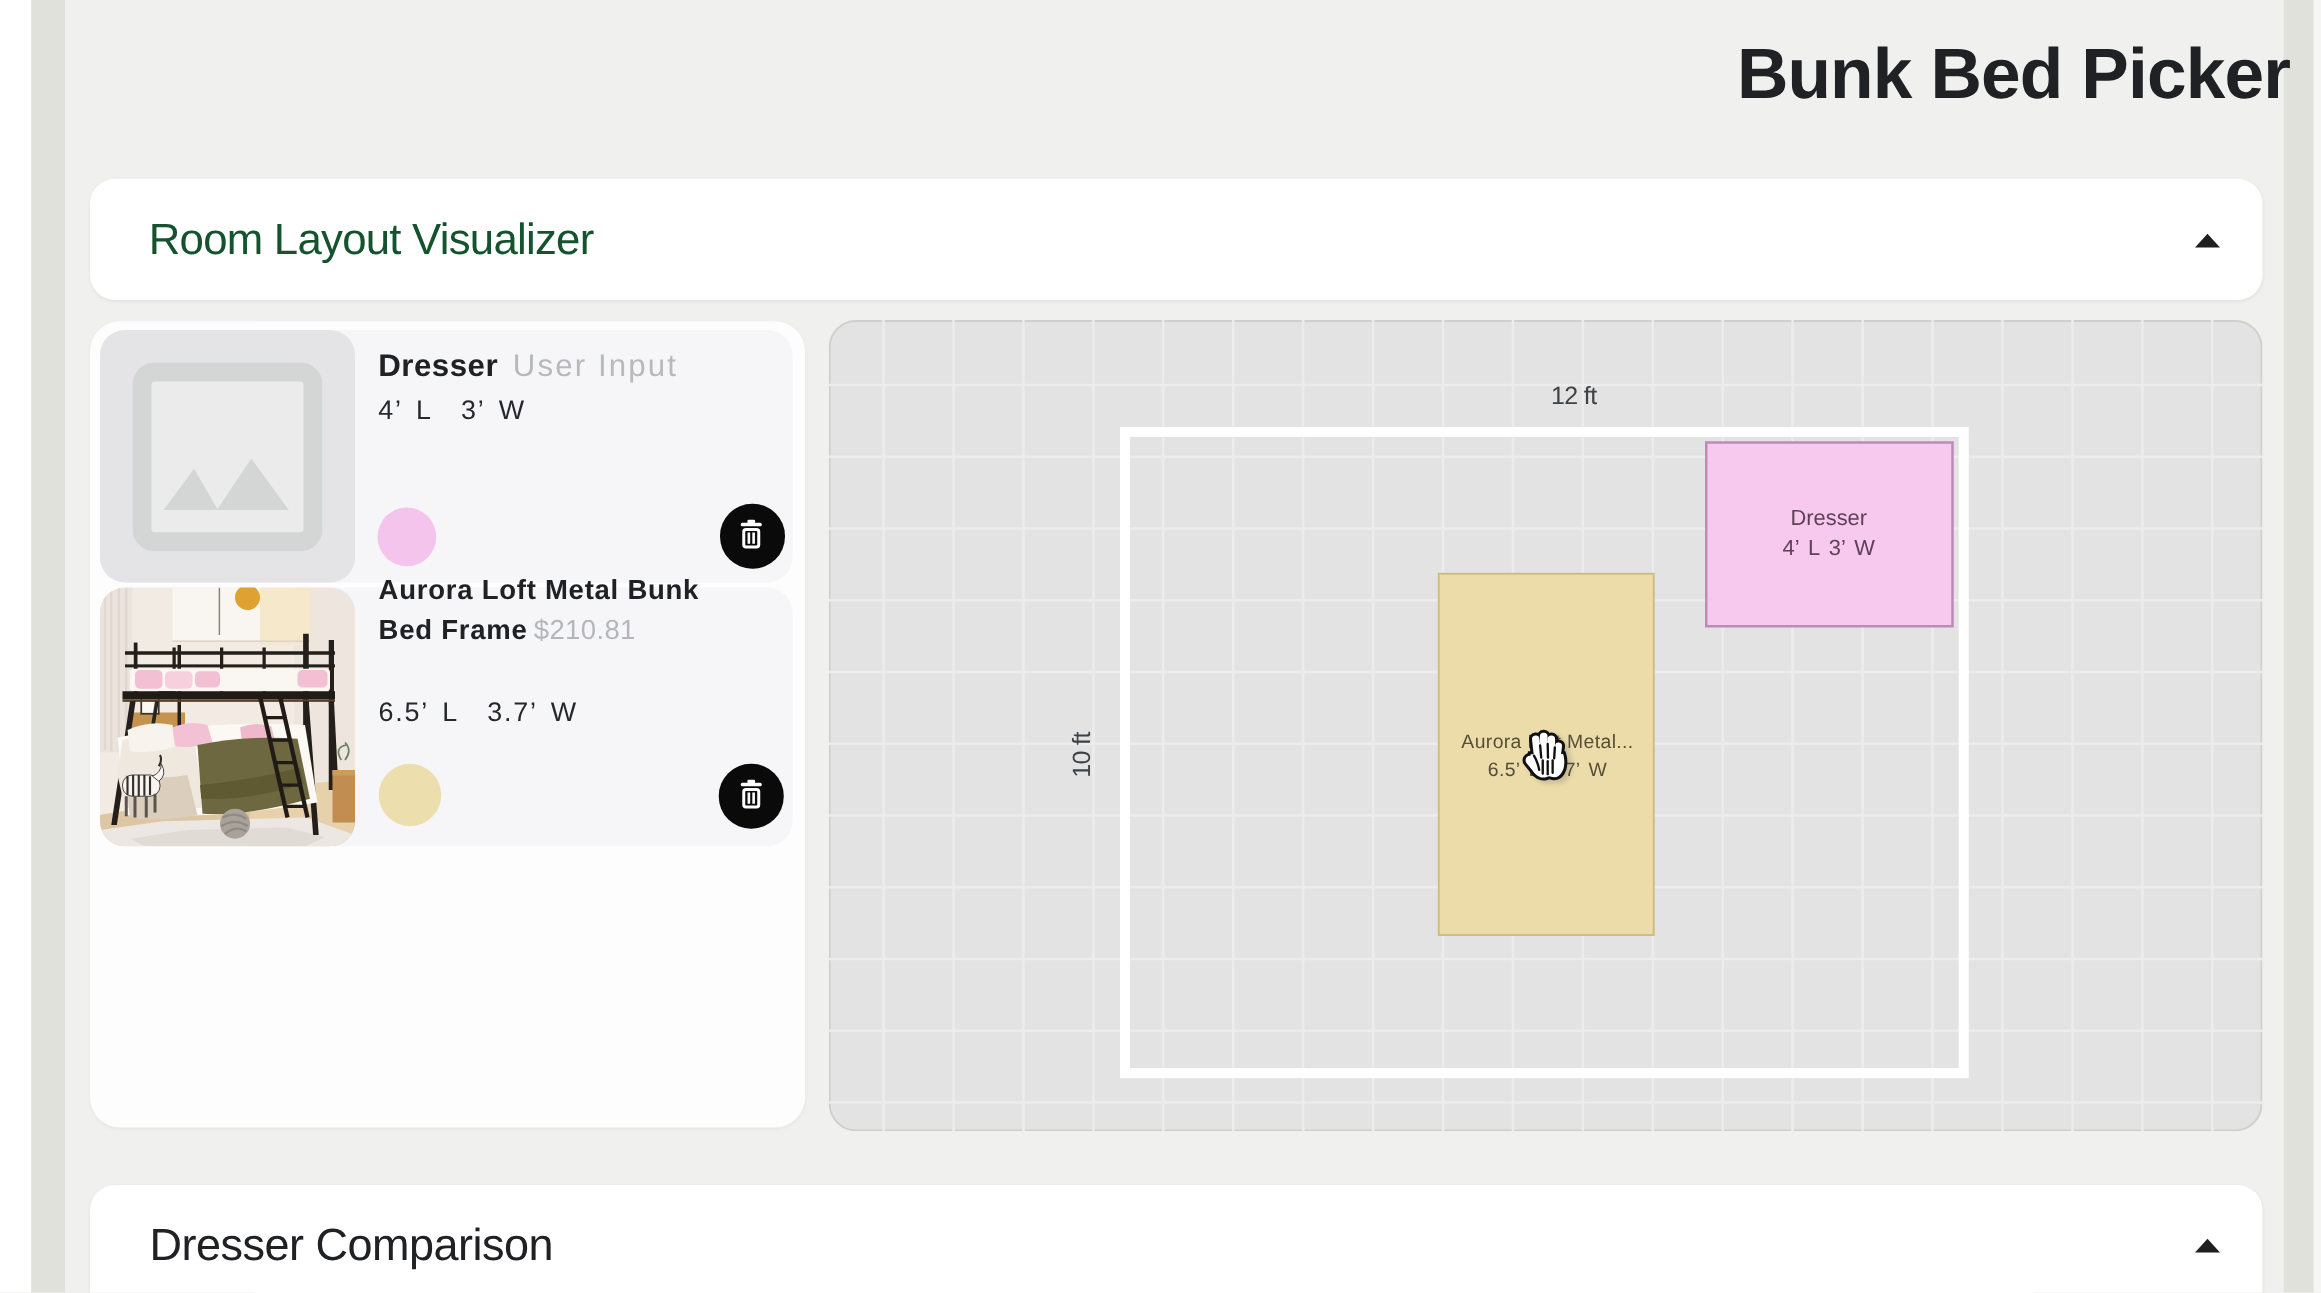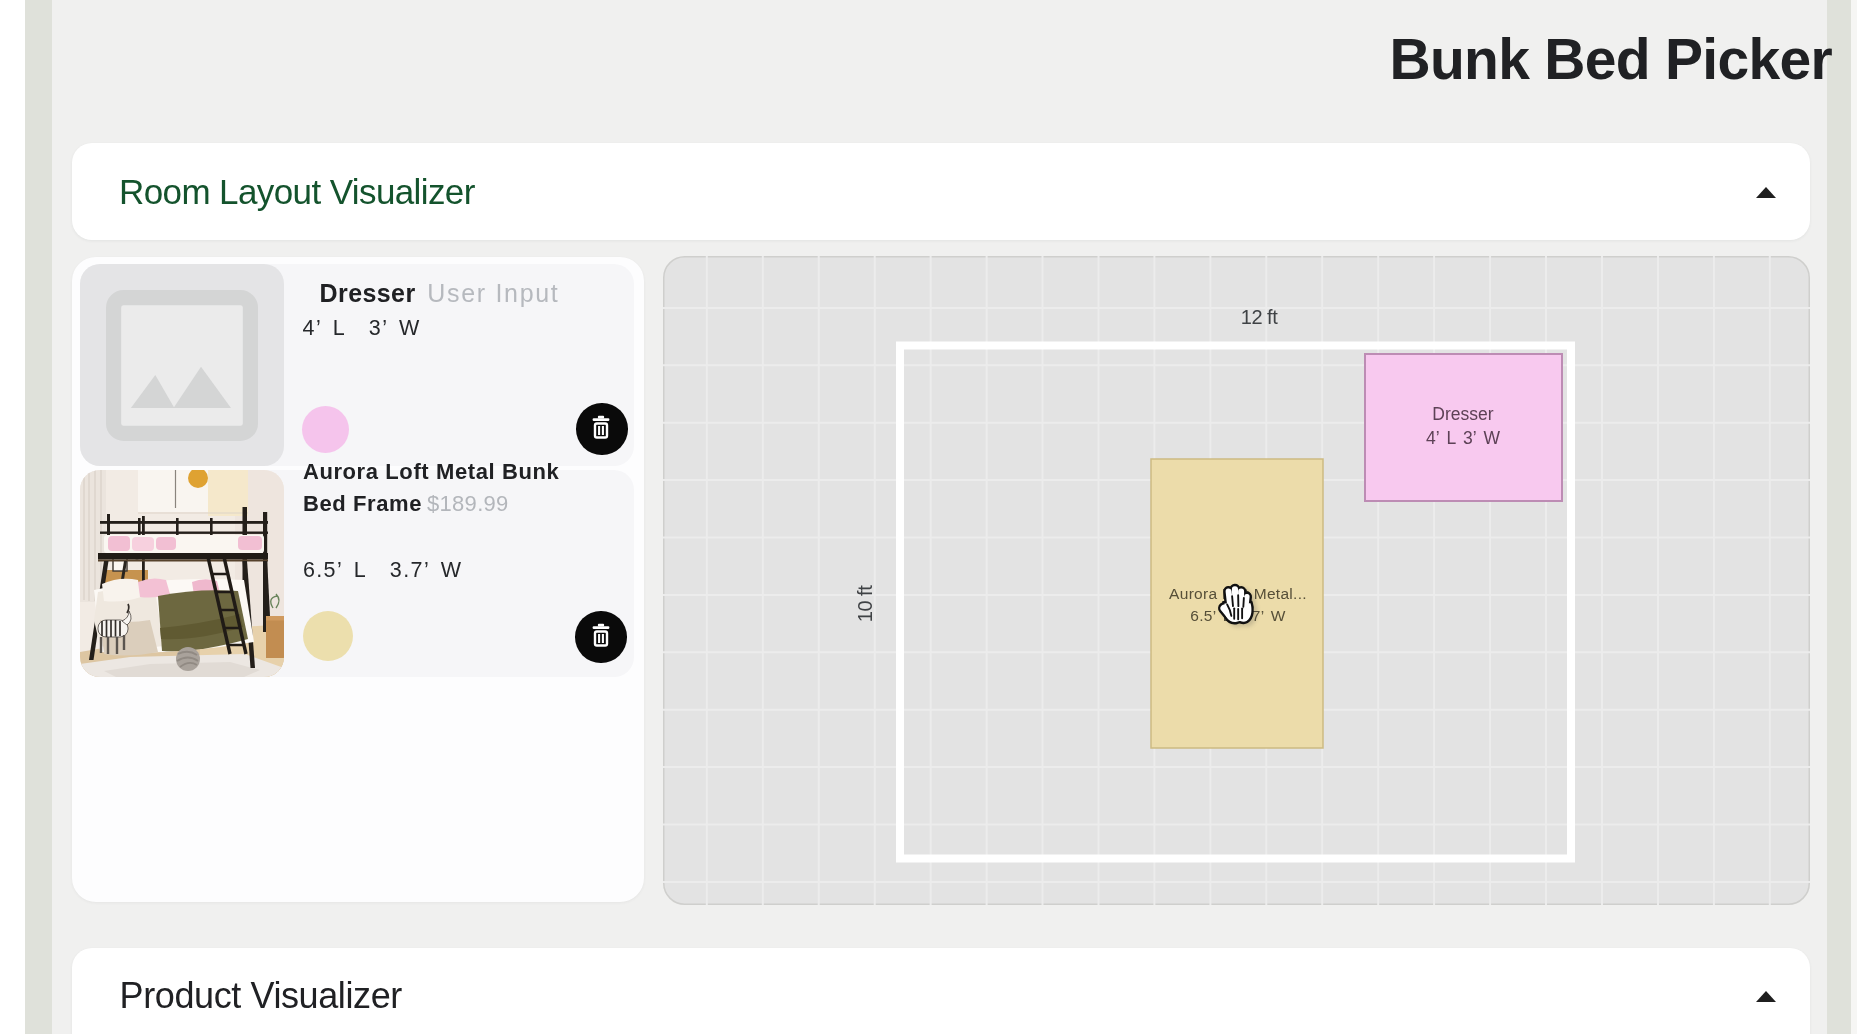--- a/index.html
+++ b/index.html
@@ -35,21 +35,21 @@
 <div class="abs" style="left:80px;top:264px;width:554px;height:202px;background:#f6f6f8;border-radius:20px;"></div>
 
 <div class="abs" style="left:80px;top:264px;width:204px;height:202px;background:#e4e4e6;border-radius:20px;"></div>
 
 <svg class="abs" style="left:105.8px;top:289.9px;" width="152" height="151" viewBox="0 0 152 151">
   <rect x="7.6" y="7.6" width="136.8" height="135.8" rx="10" fill="#ebebeb" stroke="#d4d5d5" stroke-width="15.2"></rect>
   <polygon points="24.9,118 49.3,85 68.4,118" fill="#d4d5d5"></polygon>
   <polygon points="67.5,118 95,76.8 125,118" fill="#d4d5d5"></polygon>
 </svg>
 
-<div class="txt" style="left:302.6px;top:281.3px;font-size:25px;margin-left:17px;"><b style="letter-spacing:0.4px;color:#202124;">Dresser</b><span style="color:#b6b9be;letter-spacing:1.7px;padding-left:3px;">&nbsp;User Input</span></div>
+<div class="txt" style="left:302.6px;top:281.3px;font-size:25px;"><b style="letter-spacing:0.4px;color:#202124;">Dresser</b><span style="color:#b6b9be;letter-spacing:1.7px;padding-left:3px;">&nbsp;User Input</span></div>
 
 <div class="txt" style="left:302.6px;top:318.2px;font-size:21.5px;letter-spacing:1.4px;word-spacing:4px;color:#26282b;">4’ L&nbsp; 3’ W</div>
 
 <div class="abs" style="left:302px;top:406px;width:47px;height:47px;border-radius:50%;background:#f5c4ec;"></div>
 
 <div class="abs" style="left:576px;top:403px;width:51.5px;height:51.5px;border-radius:50%;background:#0a0a0a;"></div>
 <svg class="abs" style="left:589.4px;top:415px;" width="24" height="26" viewBox="0 0 24 26">
   <rect x="8.9" y="0.8" width="6.2" height="2.8" rx="1" fill="#fff"></rect>
   <rect x="3.6" y="3.2" width="16.8" height="2.7" rx="1.2" fill="#fff"></rect>
   <rect x="6" y="8.5" width="12" height="14" rx="1.8" fill="none" stroke="#fff" stroke-width="2.4"></rect>
@@ -126,21 +126,21 @@
     <rect x="18" y="150" width="30" height="17" rx="8" fill="#f7f4f0" stroke="#4a443f" stroke-width="0.8"></rect>
     <path d="M42,151 q7,-3 7,-10 q5,9 -2,14 Z" fill="#f7f4f0" stroke="#4a443f" stroke-width="0.8"></path>
     <path d="M22,151 v15 M26.5,150 v17 M31,150 v17 M35.5,150 v16.5 M40,151 v15" stroke="#332e2a" stroke-width="1.7"></path>
     <path d="M21,167 v16 M28,167 v17 M37,167 v17 M44,165 v15" stroke="#5b554f" stroke-width="2.4"></path>
     <path d="M47,143 q3,-5 1,-9" stroke="#332e2a" stroke-width="1.7" fill="none"></path>
   </g>
   <circle cx="108" cy="189" r="12" fill="#a9a29b"></circle>
   <path d="M98,184 q10,-5 19,1 M97,191 q11,-7 21,0 M100,197 q9,-7 17,-2" stroke="#918a83" stroke-width="1.8" fill="none"></path>
 </svg>
 
-<div class="txt" style="left:302.9px;top:456px;font-size:22px;line-height:32.2px;font-weight:bold;letter-spacing:0.6px;color:#202124;">Aurora Loft Metal Bunk<br>Bed Frame<span style="font-weight:normal;color:#b3b6bb;letter-spacing:0.3px;margin-left:5px;">$189.99</span></div>
+<div class="txt" style="left:302.9px;top:456px;font-size:22px;line-height:32.2px;font-weight:bold;letter-spacing:0.6px;color:#202124;">Aurora Loft Metal Bunk<br>Bed Frame<span style="font-weight:normal;color:#b3b6bb;letter-spacing:0.3px;margin-left:5px;">$210.81</span></div>
 
 <div class="txt" style="left:302.9px;top:560.2px;font-size:21.5px;letter-spacing:1.4px;word-spacing:4px;color:#26282b;">6.5’ L&nbsp; 3.7’ W</div>
 
 <div class="abs" style="left:302.6px;top:610.7px;width:50px;height:50px;border-radius:50%;background:#ecdfad;"></div>
 
 <div class="abs" style="left:575.2px;top:611px;width:51.5px;height:51.5px;border-radius:50%;background:#0a0a0a;"></div>
 <svg class="abs" style="left:588.6px;top:623px;" width="24" height="26" viewBox="0 0 24 26">
   <rect x="8.9" y="0.8" width="6.2" height="2.8" rx="1" fill="#fff"></rect>
   <rect x="3.6" y="3.2" width="16.8" height="2.7" rx="1.2" fill="#fff"></rect>
   <rect x="6" y="8.5" width="12" height="14" rx="1.8" fill="none" stroke="#fff" stroke-width="2.4"></rect>
@@ -256,17 +256,17 @@
       <line x1="-3" y1="3.5" x2="-3" y2="13"></line>
       <line x1="0.6" y1="4" x2="0.6" y2="13.5"></line>
       <line x1="4.2" y1="3.5" x2="4.2" y2="12.5"></line>
       <path d="M-9.4,0 Q-6.6,4.6 -5.6,10.4"></path>
     </g>
   </g>
 </svg>
 
 <div class="abs" style="left:72px;top:948px;width:1738px;height:120px;background:#ffffff;border-radius:20px;box-shadow:0 1px 3px rgba(60,64,67,0.07);"></div>
 
-<div class="txt" style="left:119.6px;top:978px;font-size:36px;letter-spacing:-0.4px;color:#202124;">Product Visualizer</div>
+<div class="txt" style="left:119.6px;top:978px;font-size:36px;letter-spacing:-0.4px;color:#202124;">Dresser Comparison</div>
 
 <div class="abs" style="left:1755.8px;top:991px;width:0;height:0;
      border-left:10px solid transparent;border-right:10px solid transparent;
      border-bottom:11.8px solid #1f1f1f;"></div>
 
 </body></html>

